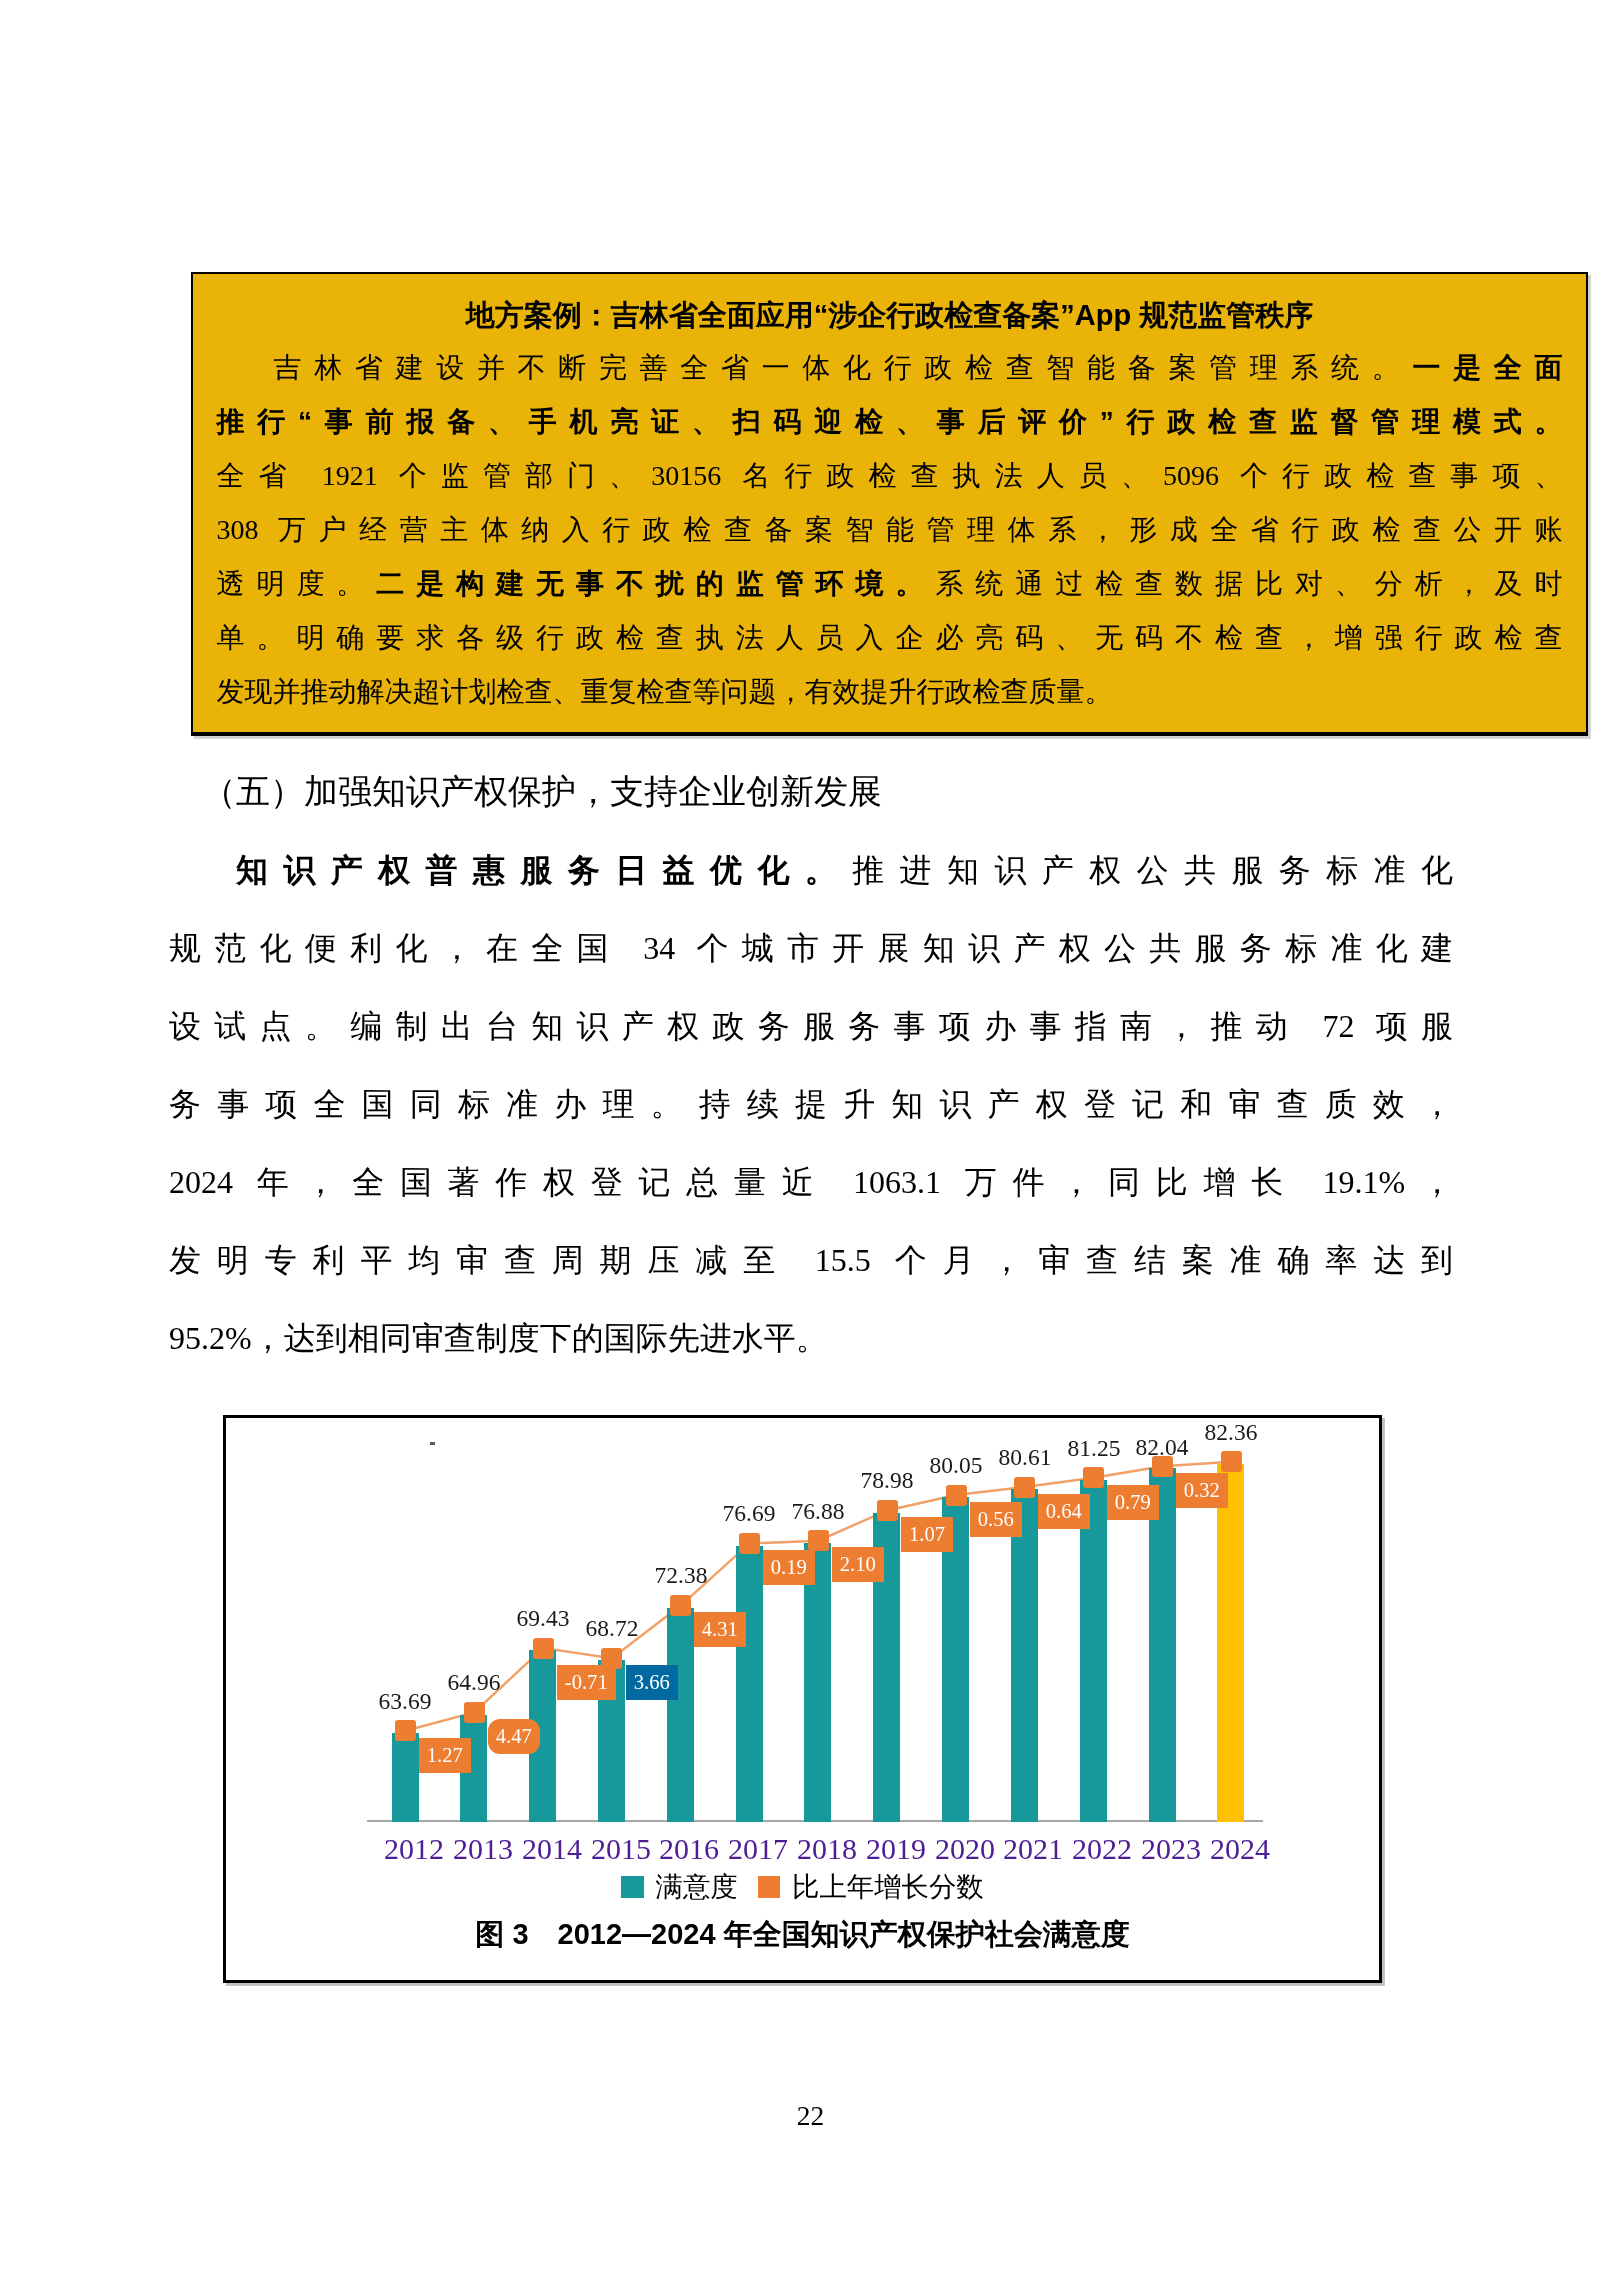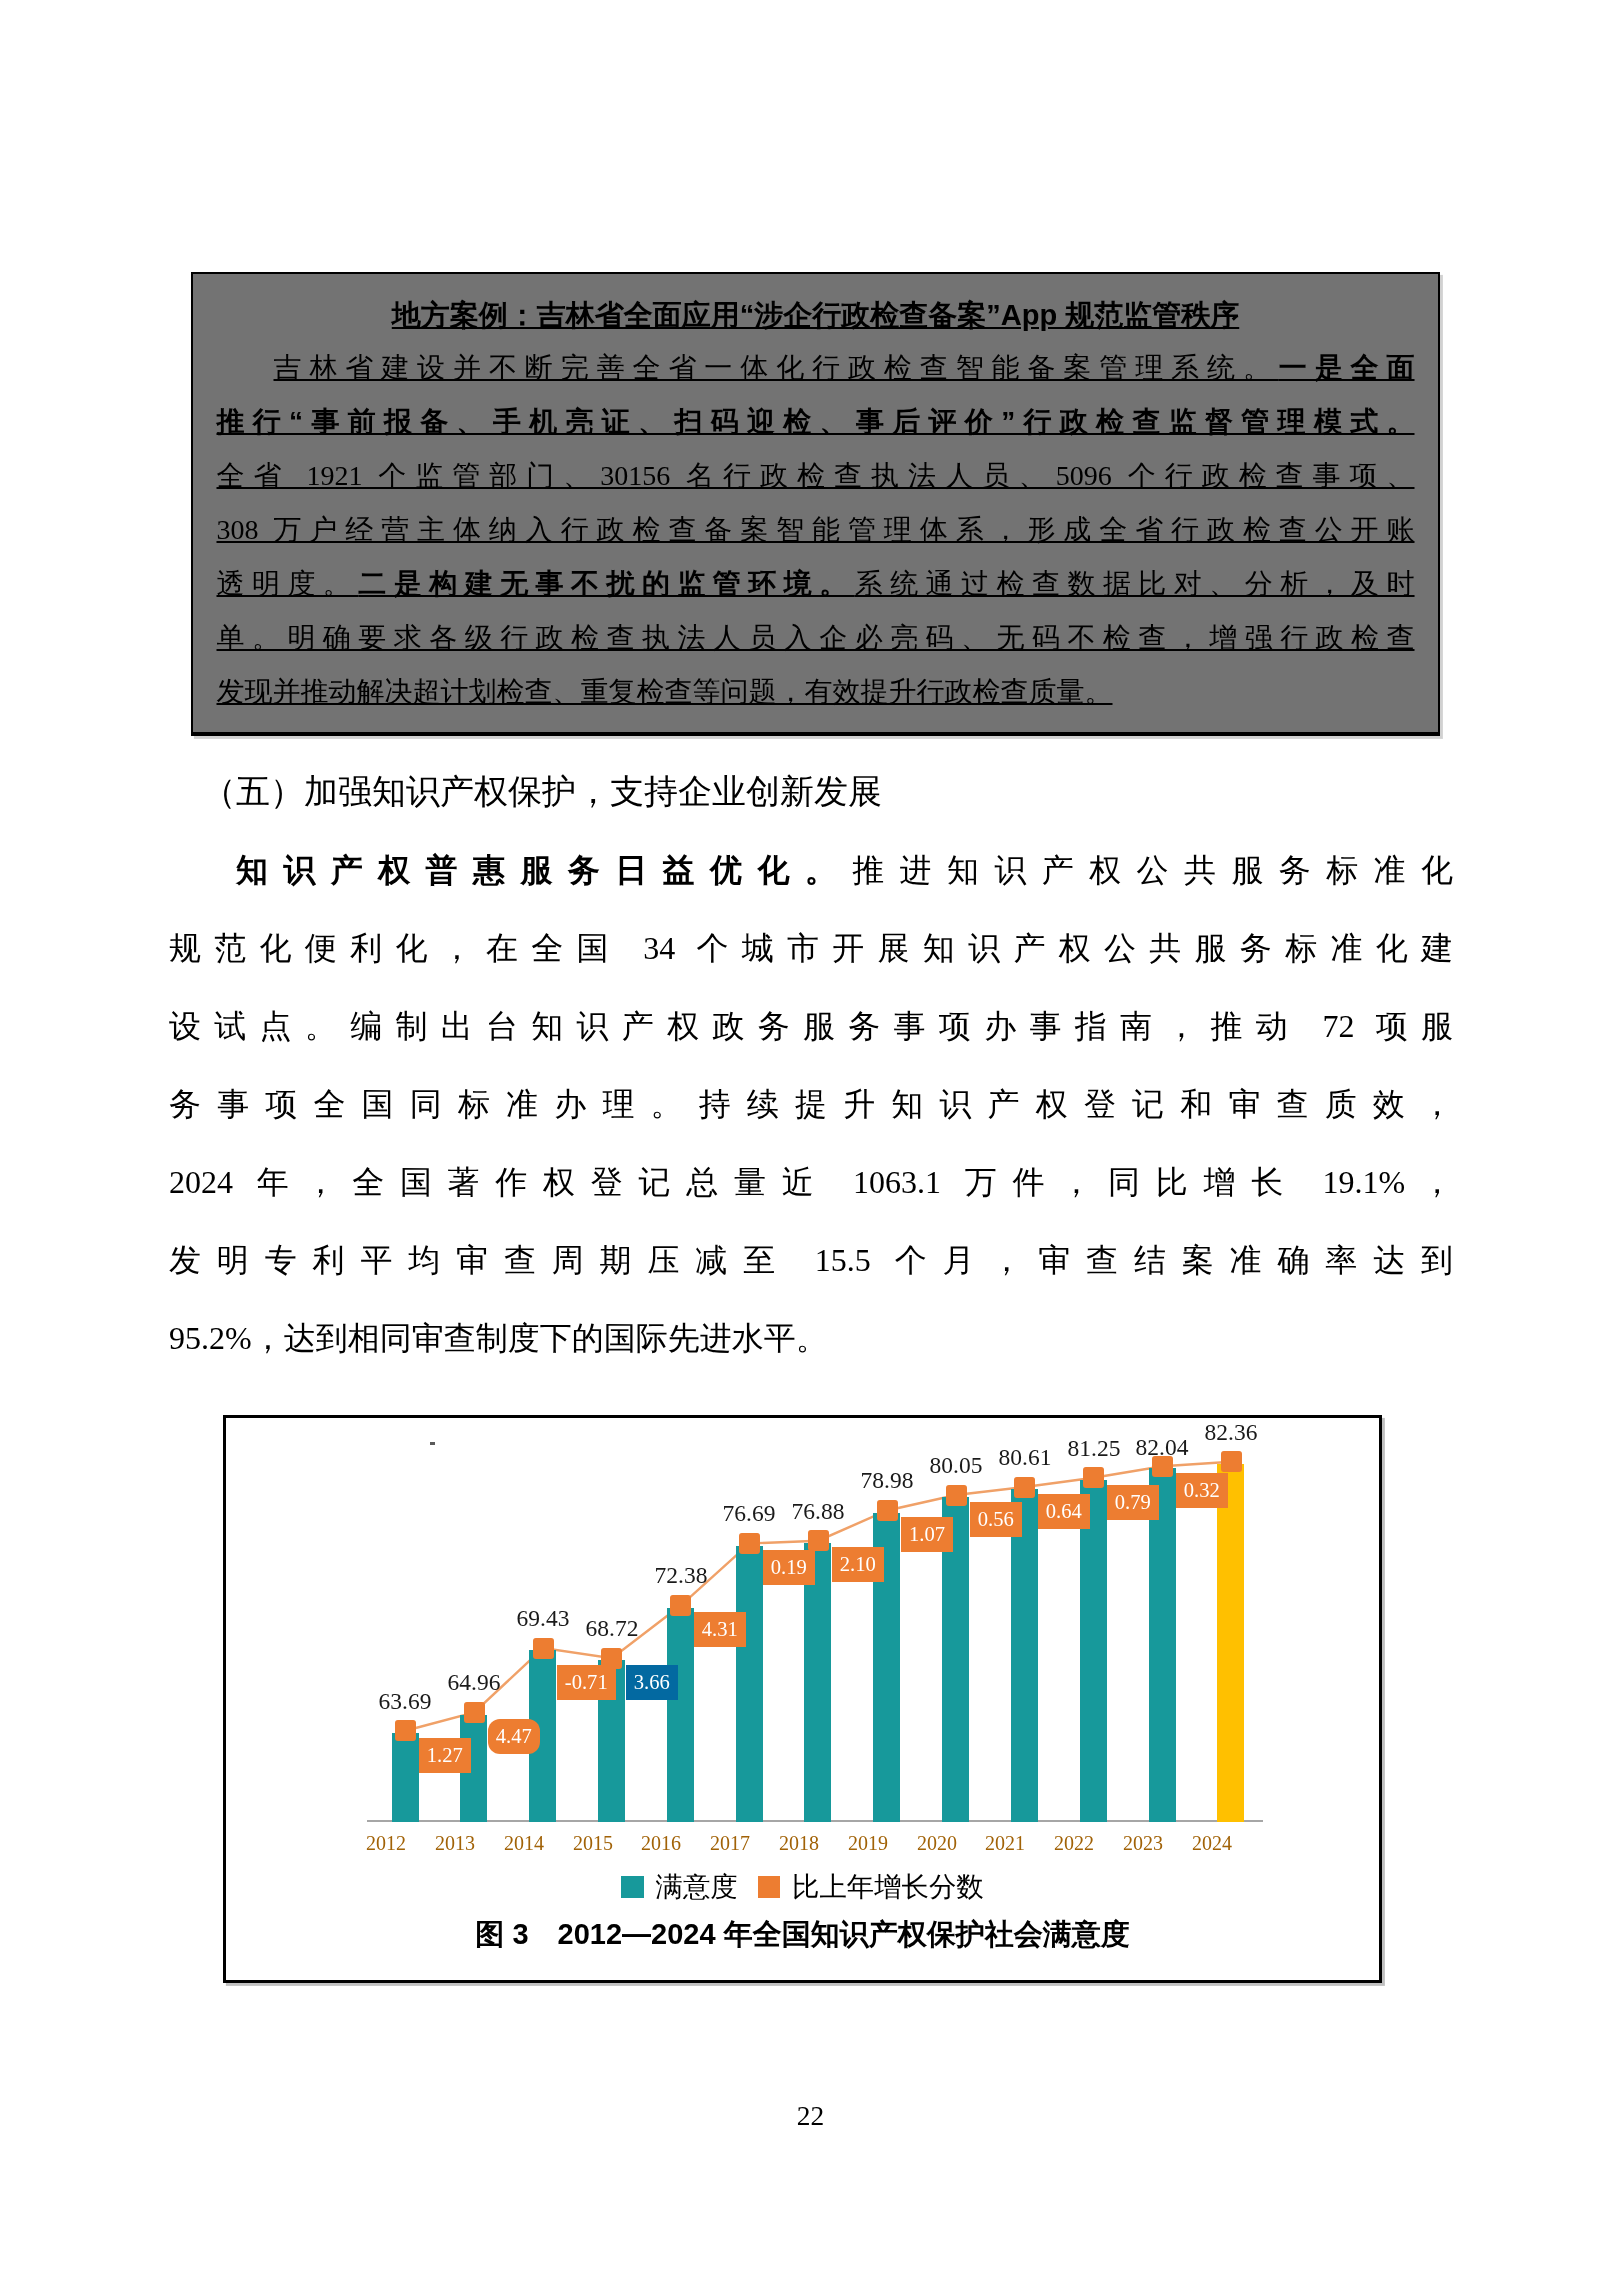--- a/index.html
+++ b/index.html
@@ -7,27 +7,26 @@
     position:relative;
     width:1621px;height:2293px;
     background:#ffffff;
     font-family:"Liberation Serif","DejaVu Serif",serif;
     color:#000;
     overflow:hidden;
     margin:0 auto;
   }
   
   .case-box{
-    position:absolute;left:191px;top:272px;width:1249px;
+    position:absolute;left:191px;top:272px;width:1397px;
     box-sizing:border-box;
     border:2.9px solid #000;border-bottom-width:4.9px;
     box-shadow:2.9px 2.9px 0 rgba(0,0,0,.18);
     padding:15.7px 23.5px 13.7px 23.5px;
-    background:#737373;
-    text-decoration:underline;
+    background:#eab308;
   }
   .case-title{
     text-align:center;
     font-family:"Liberation Sans","DejaVu Sans",sans-serif;
     font-weight:bold;font-size:29px;line-height:51px;
   }
   .case-box .tline{font-size:28px;line-height:54px;}
   .case-box .ind{text-indent:57px;}
   
   .tline.just{text-align:justify;text-align-last:justify;text-justify:inter-ideograph;}
@@ -59,22 +58,22 @@
     position:absolute;width:108px;text-align:center;
     font-size:23.5px;line-height:27.4px;color:#1a1a1a;
     font-family:"Liberation Serif","DejaVu Serif",serif;
   }
   .growth-label{
     position:absolute;color:#fff;font-size:20.6px;line-height:23.5px;
     padding:5.9px 7.8px;font-family:"Liberation Serif","DejaVu Serif",serif;
     white-space:nowrap;
   }
   .x-label{
-    position:absolute;top:414px;width:78px;text-align:left;
-    font-size:20px;color:#a16207;
+    position:absolute;top:414px;width:78px;text-align:right;
+    font-size:30px;color:#4c1d95;
   }
   .legend{
     position:absolute;left:0;top:451px;width:100%;
     display:flex;justify-content:center;align-items:center;gap:20px;
     font-size:27.4px;
   }
   .legend-item{display:flex;align-items:center;gap:11.8px;}
   .swatch{display:inline-block;width:22.5px;height:22.5px;}
   .fig-caption{
     position:absolute;left:0;top:498px;width:100%;text-align:center;

